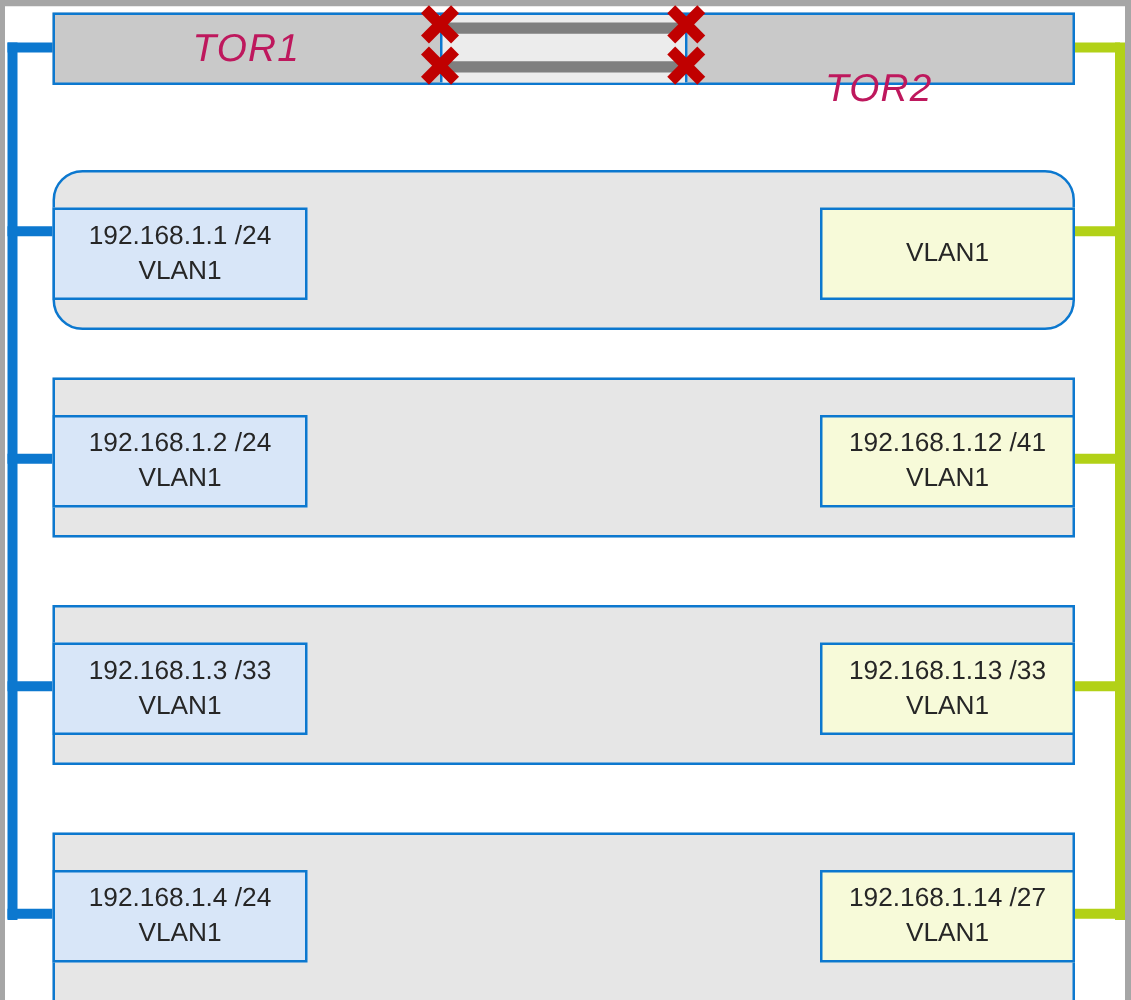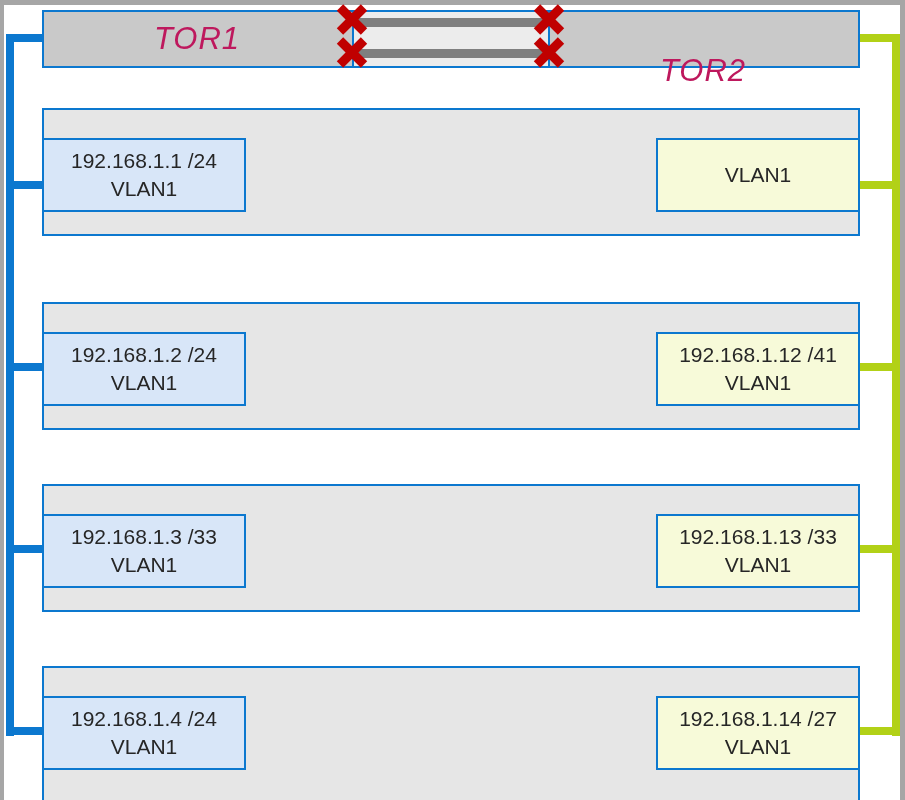--- a/index.html
+++ b/index.html
@@ -73,21 +73,21 @@
   .x1 { left: 339px; top: 6px; }
   .x2 { left: 536px; top: 6px; }
   .x3 { left: 339px; top: 39px; }
   .x4 { left: 536px; top: 39px; }
 
   
   .server-band {
     position: absolute; left: 42px; width: 818px; height: 128px;
     background: var(--band-fill); border: 2px solid var(--blue); box-sizing: border-box;
   }
-  .row1 { top: 108px; }
+  .row1 { top: 136px; border-radius: 24px; }
   .row2 { top: 302px; }
   .row3 { top: 484px; }
   .row4 { top: 666px; height: 154px; }
 
   .nic {
     position: absolute; top: 28px; width: 204px; height: 74px;
     border: 2px solid var(--blue); box-sizing: border-box;
     display: flex; flex-direction: column; justify-content: center; align-items: center;
     font-size: 21px; line-height: 28px; color: var(--text); text-align: center;
   }

